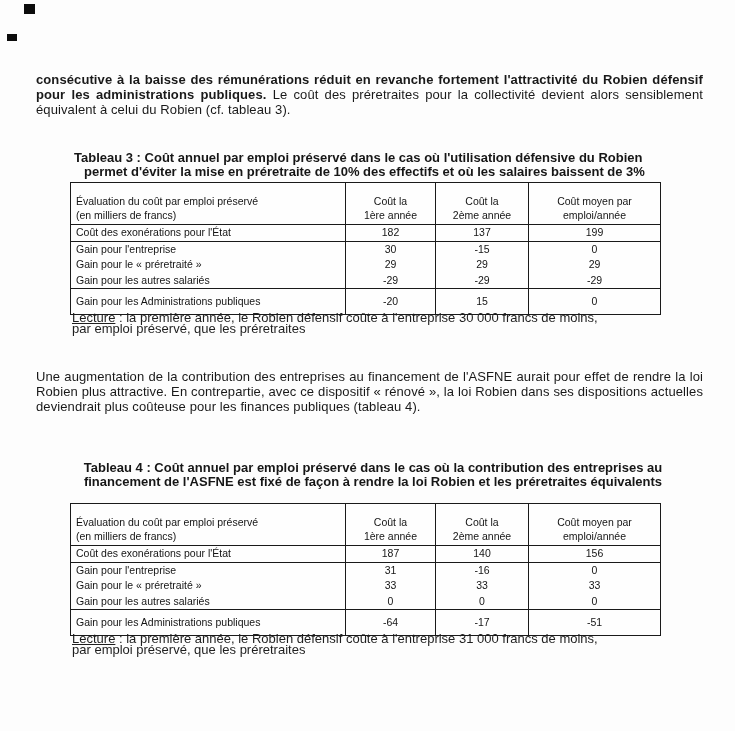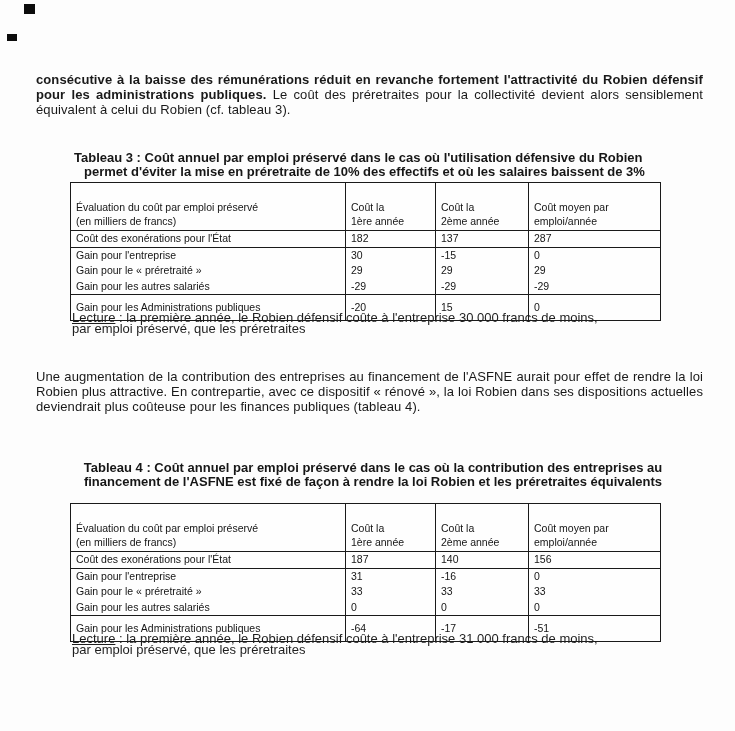--- a/index.html
+++ b/index.html
@@ -44,23 +44,23 @@
     border:1.6px solid #1a1a1a;
     background:#fefefe;
   }
   .doc-table th, .doc-table td {
     border-left:1.3px solid #1a1a1a;
     border-right:1.3px solid #1a1a1a;
     padding:1px 5px;
     font-weight:normal;
     vertical-align:top;
   }
-  .doc-table thead th { border-bottom:1.3px solid #1a1a1a; padding-top:18px; padding-bottom:2px;margin-left:10px; }
+  .doc-table thead th { border-bottom:1.3px solid #1a1a1a; padding-top:12px; padding-bottom:2px;margin-left:10px; }
   .doc-table .lbl { text-align:left; }
-  .doc-table .num { text-align:left; }
+  .doc-table .num { text-align:center; }
   .doc-table tr.sep-below td { border-bottom:1.3px solid #1a1a1a; }
   .doc-table tr.sep-above td { border-top:1.3px solid #1a1a1a; }
   .doc-table tr.last-row td { padding-top:6px; padding-bottom:5px;margin-left:30px; }
 
   .lecture {
     position:absolute;
     font-size:13px;
     line-height:10.5px;
     color:#1e1e1e;
     width:545px;
@@ -107,21 +107,21 @@
           <div>Coût moyen par</div>
           <div>emploi/année</div>
         </th>
       </tr>
     </thead>
     <tbody>
       <tr class="sep-below">
         <td class="lbl">Coût des exonérations pour l'État</td>
         <td class="num">182</td>
         <td class="num">137</td>
-        <td class="num">287</td>
+        <td class="num">199</td>
       </tr>
       <tr>
         <td class="lbl">Gain pour l'entreprise</td>
         <td class="num">30</td>
         <td class="num">-15</td>
         <td class="num">0</td>
       </tr>
       <tr>
         <td class="lbl">Gain pour le « préretraité »</td>
         <td class="num">29</td>

